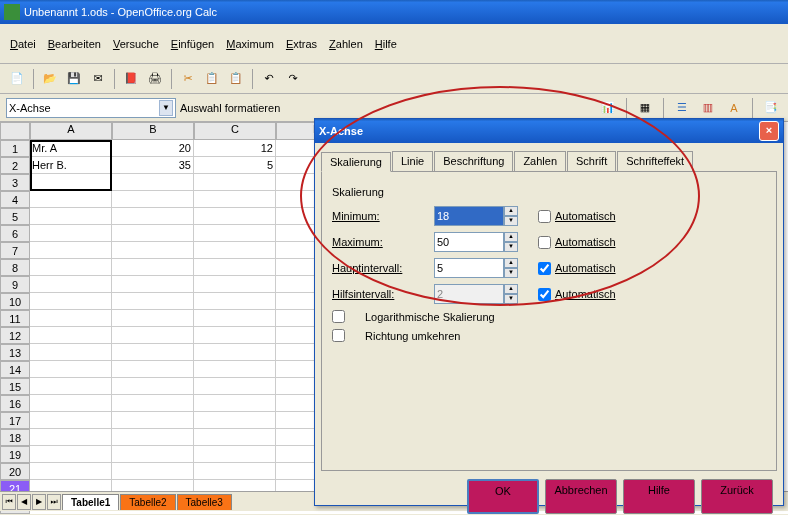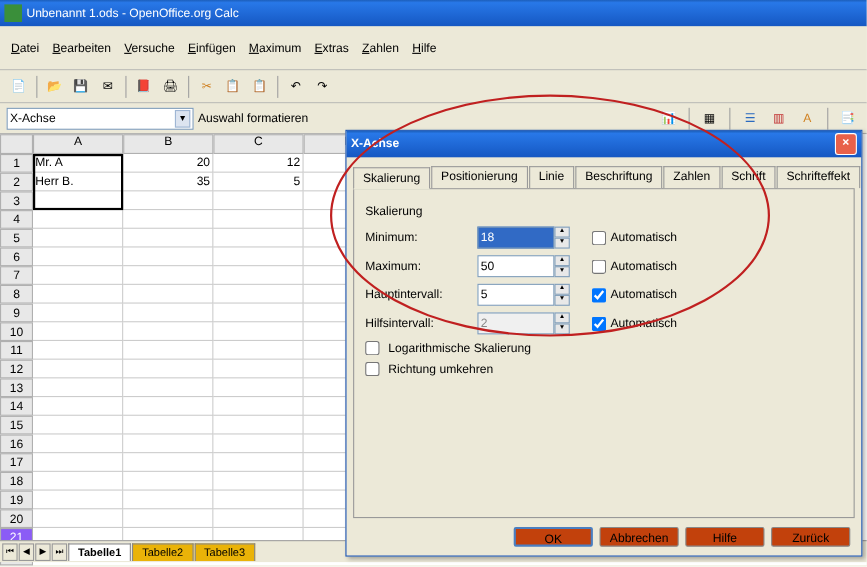--- a/index.html
+++ b/index.html
@@ -22,43 +22,43 @@
 .rhdr { width: 30px; height: 17px; line-height: 17px; }
 .rhdr.sel { background: #8b5cf6; color: white; }
 .colhdrs { display: flex; }
 .cells { position: relative; }
 .row { display: flex; align-items: center; }
 .cell { width: 82px; height: 17px; border-right: 1px solid #ccc; border-bottom: 1px solid #ccc; padding: 0 2px; line-height: 17px; font-size: 11px; overflow: hidden; }
 .cell.r { text-align: right; }
 .sel-box { position: absolute; border: 2px solid black; pointer-events: none; }
 .tabs { height: 20px; background: #ece9d8; display: flex; align-items: center; padding: 0 2px; border-top: 1px solid #a0a0a0; }
 .tabnav { width: 14px; height: 16px; border: 1px solid #999; background: #ece9d8; margin-right: 1px; font-size: 8px; text-align: center; line-height: 14px; }
-.stab { padding: 2px 8px; background: #eab308; border: 1px solid #888; border-bottom: none; margin-right: 1px; font-size: 10px; }
+.stab { padding: 2px 8px; background: #f97316; border: 1px solid #888; border-bottom: none; margin-right: 1px; font-size: 10px; }
 .stab.active { background: white; font-weight: bold; }
 .dialog { position: absolute; top: 118px; left: 314px; width: 470px; height: 388px; background: #ece9d8; border: 1px solid #1a54b5; box-shadow: 2px 2px 4px rgba(0,0,0,0.3); }
 .dlg-title { background: linear-gradient(to bottom, #1c5fbb, #2878e8 10%, #1557c2); color: white; height: 24px; display: flex; align-items: center; justify-content: space-between; padding: 0 4px; font-size: 12px; font-weight: bold; }
 .dlg-close { width: 20px; height: 20px; background: #e8614a; border: 1px solid white; border-radius: 3px; color: white; text-align: center; line-height: 16px; font-weight: bold; font-family: Arial; }
 .dlg-tabs { display: flex; margin: 8px 6px 0 6px; }
 .dtab { padding: 3px 8px; background: #ece9d8; border: 1px solid #999; border-bottom: none; margin-right: 1px; position: relative; }
 .dtab.active { background: #ece9d8; border-bottom: 1px solid #ece9d8; z-index: 2; top: 1px; }
 .dlg-panel { border: 1px solid #999; margin: 0 6px; height: 300px; padding: 10px; }
 .groupbox { margin: 4px 0; }
 .grouplabel { margin-bottom: 8px; }
 .formrow { display: flex; align-items: center; margin: 6px 0; }
-.formrow label { width: 102px; }
+.formrow label { width: 102px; text-decoration: underline; }
 .formrow input[type=text] { width: 70px; height: 20px; border: 1px solid #7f9db9; padding: 0 2px; }
 .formrow input[type=text].sel { background: #316ac5; color: white; }
 .formrow input[type=text]:disabled { background: #f0f0f0; color: #888; }
 .spinner { width: 14px; height: 20px; display: flex; flex-direction: column; }
 .spinner div { flex: 1; border: 1px solid #7f9db9; background: #e8e8e8; font-size: 6px; text-align: center; }
 .chk { display: flex; align-items: center; gap: 4px; margin-left: 20px; }
 .chk input { width: 13px; height: 13px; }
-.chk2 { display: flex; align-items: center; gap: 8px; margin: 6px 0; }
+.chk2 { display: flex; align-items: center; gap: 20px; margin: 6px 0; }
 .dlg-buttons { display: flex; justify-content: flex-end; gap: 6px; padding: 8px 10px; }
-.btn { min-width: 72px; height: 18px; background: #c2410c; border: 1px solid #888; border-radius: 2px; text-align: center; line-height: 20px; cursor: default; }
+.btn { min-width: 72px; height: 35px; background: #be185d; border: 1px solid #888; border-radius: 2px; text-align: center; line-height: 20px; cursor: default; }
 .btn.default { border: 2px solid #4a7ec0; }
 .ellipse { position: absolute; border: 2px solid #c02020; border-radius: 50%; pointer-events: none; }
 </style>
 </head>
 <body>
 
 <div class="titlebar">
   <span class="icon"></span>
   <span>Unbenannt 1.ods - OpenOffice.org Calc</span>
 </div>
@@ -287,21 +287,20 @@
   <div class="stab">Tabelle3</div>
 </div>
 
 <div class="dialog">
   <div class="dlg-title">
     <span>X-Achse</span>
     <div class="dlg-close">×</div>
   </div>
   <div class="dlg-tabs">
     <div class="dtab active">Skalierung</div>
-    <div class="dtab">Positionierung</div>
     <div class="dtab">Linie</div>
     <div class="dtab">Beschriftung</div>
     <div class="dtab">Zahlen</div>
     <div class="dtab">Schrift</div>
     <div class="dtab">Schrifteffekt</div>
   </div>
   <div class="dlg-panel">
     <div class="groupbox">
       <div class="grouplabel">Skalierung</div>
       <div class="formrow">

